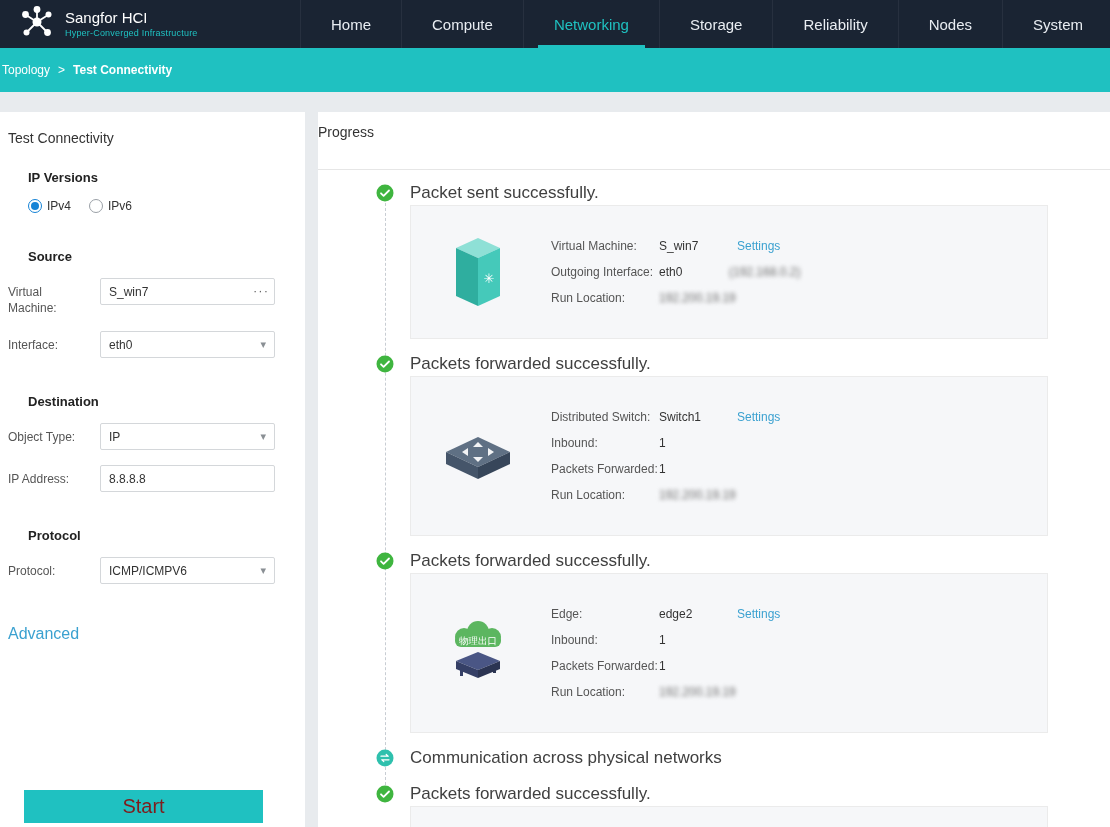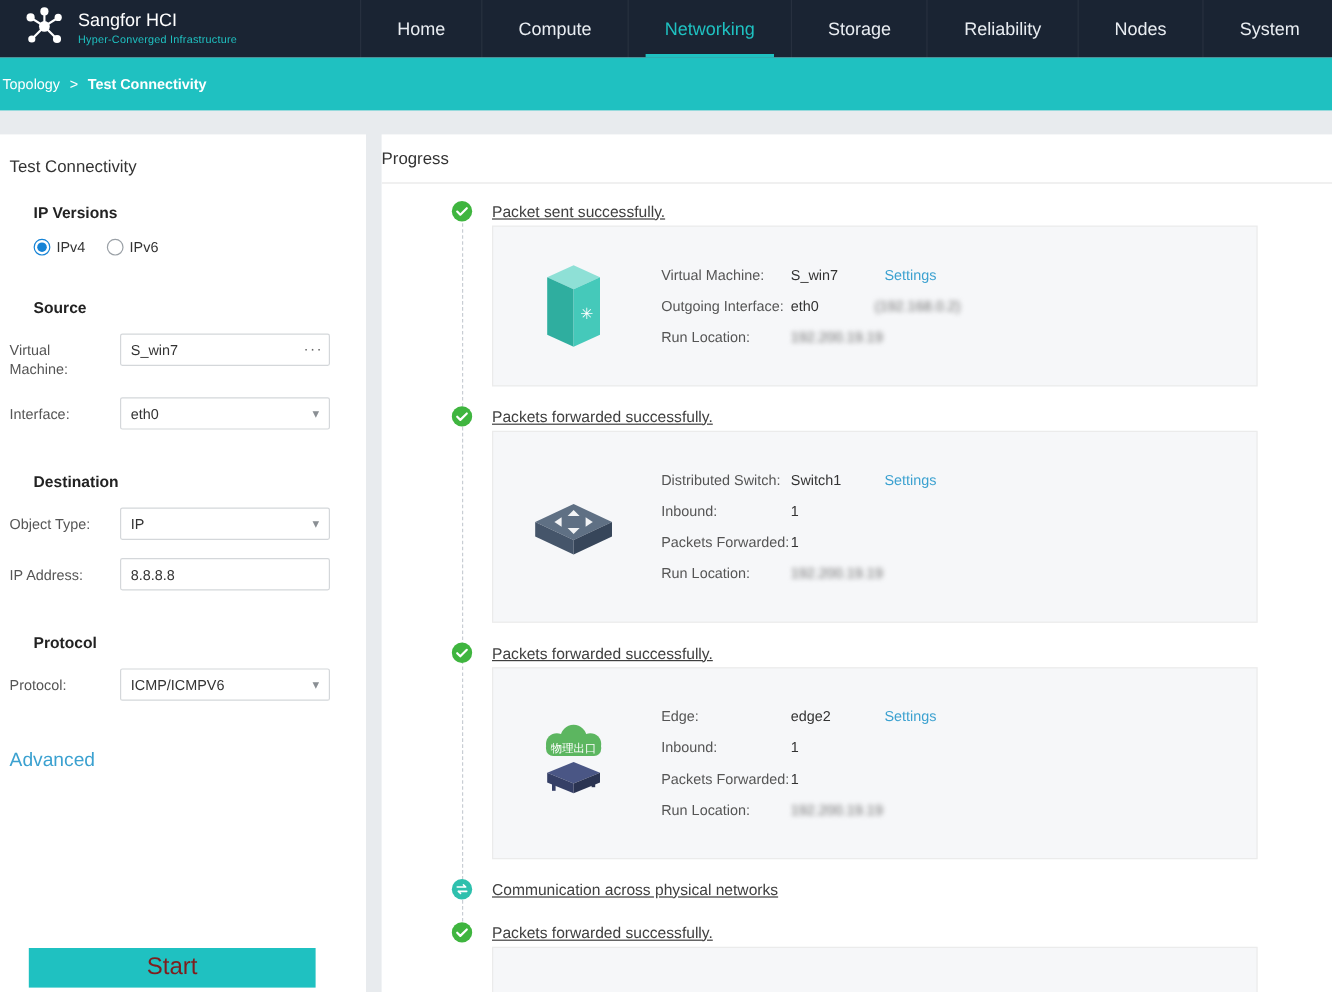--- a/index.html
+++ b/index.html
@@ -50,29 +50,29 @@
   .more-btn { position:absolute; right:6px; top:5px; color:#666; font-size:13px; letter-spacing:1px; cursor:pointer; }
   .select { width:175px; height:27px; border:1px solid #d4d7da; border-radius:2px; background:#fff;
             font-size:12px; color:#333; padding:0 8px; display:flex; align-items:center;
             justify-content:space-between; cursor:pointer; }
   .caret { color:#8a8f94; font-size:11px; }
   .advanced { display:inline-block; margin:26px 0 0 8px; font-size:16px; color:#3ba1d0; cursor:pointer; text-decoration:none; }
   .start-btn { position:absolute; left:24px; right:42px; bottom:4px; height:33px; background:#1fc1c1;
                border:none; color:#7f1d1d; font-size:20px; cursor:pointer; font-family:"Liberation Sans", sans-serif; }
 
   
-  .progress-header { height:41px; line-height:41px; font-size:14px; color:#333;
+  .progress-header { height:58px; line-height:41px; font-size:14px; color:#333;
                      border-bottom:1px solid #e6e6e6; }
   .timeline { position:relative; padding:13px 0 0 58px; height:calc(100% - 41px); overflow:hidden; }
   .timeline::before { content:""; position:absolute; left:67px; top:23px; height:597px;
                       border-left:1px dashed #c8cdd3; }
   .step-head { position:relative; display:flex; align-items:center; gap:16px; height:20px; margin-bottom:2px; }
   .step.no-card .step-head { margin-bottom:16px; }
   .step-icon { width:18px; height:18px; display:inline-flex; flex:0 0 auto; }
-  .step-title { font-size:13px; color:#404040;text-decoration:underline; }
+  .step-title { font-size:17px; color:#404040; }
   .step-card { width:638px; margin-left:34px; margin-bottom:15px; background:#f6f7f9;
                border:1px solid #ebebeb; display:flex; align-items:center; padding:27px 0; }
   .card-icon { margin:0 34px 0 28px; width:78px; display:flex; justify-content:center; flex:0 0 auto; }
   .card-rows { display:flex; flex-direction:column; }
   .card-row { height:26px; display:flex; align-items:center; font-size:12px; }
   .row-label { width:108px; color:#555; flex:0 0 auto; }
   .row-value { min-width:70px; color:#333; }
   .row-value:empty { min-width:0; }
   .row-blur { color:#6d6d6d; filter:blur(2.2px); }
   .row-link { color:#3ba1d0; margin-left:8px; cursor:pointer; }

